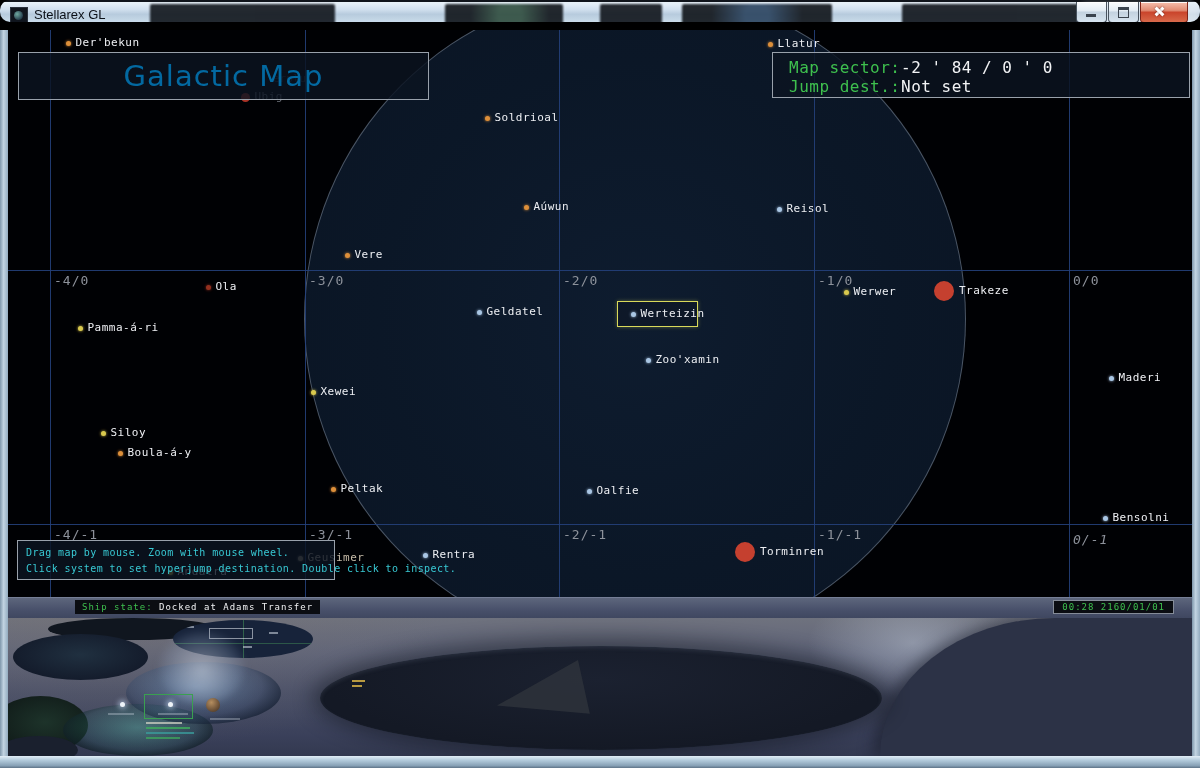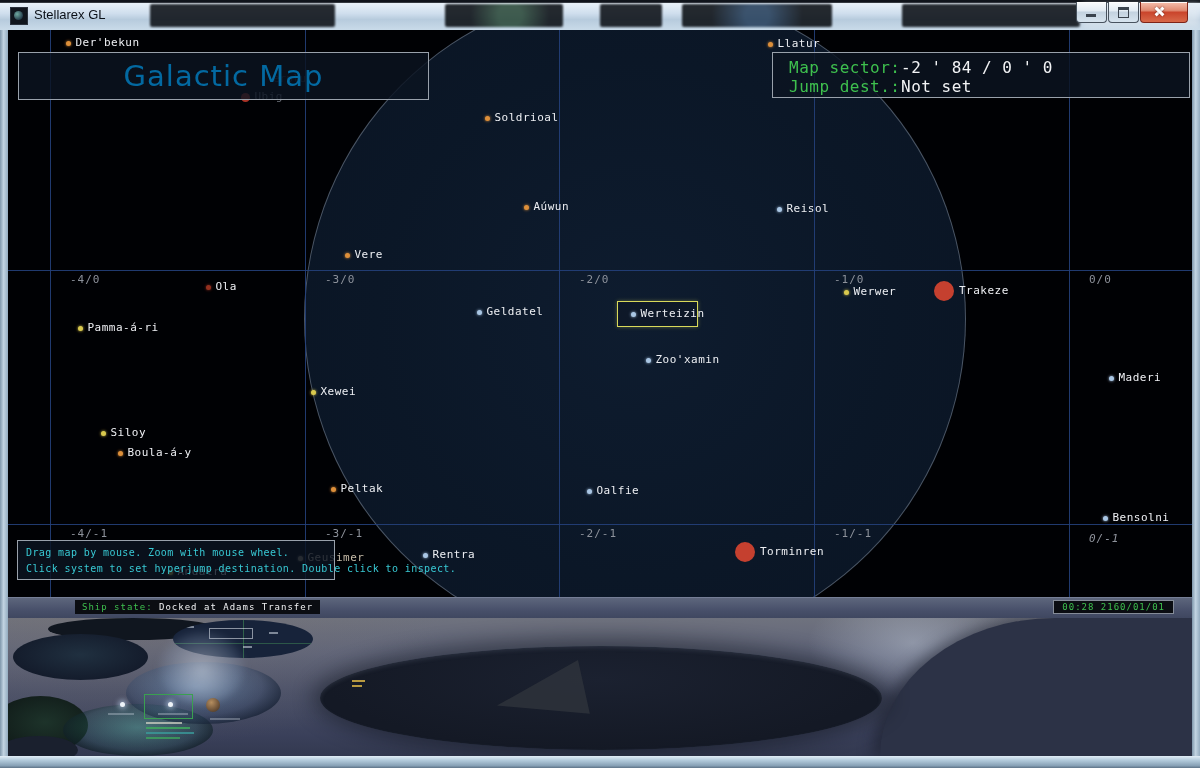--- a/index.html
+++ b/index.html
@@ -1,21 +1,21 @@
 <!DOCTYPE html>
 <html><head>
 <meta charset="utf-8">
 <style>
   html,body{margin:0;padding:0;background:#222;}
   .window{position:relative;width:1200px;height:768px;overflow:hidden;background:#000;
     font-family:"DejaVu Sans Mono",monospace;}
   
-  .titlebar{position:absolute;left:0;top:0;width:1200px;height:30px;
+  .titlebar{position:absolute;left:0;top:0;width:1200px;height:22px;
     background:linear-gradient(180deg,#10141b 0%,#10141b 8%,#e9f2f9 10%,#cfdeed 45%,#b7cbdd 65%,#c9dbe9 100%);
-    overflow:hidden;}
+    overflow:hidden;border-radius:10px;}
   .app-icon{position:absolute;left:10px;top:7px;width:16px;height:16px;background:#10151d;border:1px solid #2a313c;}
   .app-icon::after{content:"";position:absolute;left:3px;top:3px;width:9px;height:9px;border-radius:50%;
     background:radial-gradient(circle at 35% 35%,#6fa8a0,#27404e 70%,#101a22);}
   .win-title{position:absolute;left:34px;top:7px;font-family:"Liberation Sans",sans-serif;
     font-size:13px;color:#0c1118;}
   .glass-blob{position:absolute;top:4px;height:23px;background:#0c1016;filter:blur(1px);opacity:.88;border-radius:2px;}
   .gb1{left:150px;width:185px;}
   .gb2{left:445px;width:118px;background:radial-gradient(circle at 55% 50%,#2c4a3a 0 18%,#0b0f14 60%);}
   .gb3{left:600px;width:62px;}
   .gb4{left:682px;width:150px;background:radial-gradient(circle at 50% 50%,#27405c 0 16%,#0b0f14 60%);}
@@ -38,21 +38,21 @@
   .border-left{left:0;} .border-right{left:1192px;}
   .border-bottom{position:absolute;left:0;top:756px;width:1200px;height:12px;
     background:linear-gradient(180deg,#e2eef7 0%,#b3cbdc 35%,#87a1b6 80%,#5d7387 100%);}
   
   .map{position:absolute;left:8px;top:30px;width:1184px;height:567px;background:#000104;overflow:hidden;}
   .galaxy-disc{position:absolute;left:296px;top:-42px;width:660px;height:660px;border-radius:50%;
     background:radial-gradient(circle,#0e1c2f 0%,#0b1727 55%,#0a1423 100%);
     border:1px solid rgba(150,162,178,.45);}
   .gv{position:absolute;top:0;width:1px;height:567px;background:#24407b;opacity:.9;}
   .gh{position:absolute;left:0;width:1184px;height:1px;background:#24407b;opacity:.9;}
-  .sector-label{position:absolute;font-size:11px;color:#8d929b;letter-spacing:1px;margin-left:16px;}
+  .sector-label{position:absolute;font-size:13px;color:#8d929b;letter-spacing:1px;}
   .sys{position:absolute;cursor:pointer;}
   .sys-dot{position:absolute;border-radius:50%;}
   .sys-label{position:absolute;font-size:11px;white-space:nowrap;color:#edeff3;letter-spacing:.5px;}
   .sel-box{position:absolute;border:1px solid #d9d95a;background:rgba(14,22,36,.55);
     box-shadow:0 0 4px rgba(217,217,90,.35);}
   .panel{position:absolute;border:1px solid #99a1ab;background:rgba(11,20,33,.82);}
   .map-title-box{left:10px;top:22px;width:409px;height:46px;display:flex;align-items:center;justify-content:center;}
   .map-title{font-family:"DejaVu Sans",sans-serif;font-size:29px;color:#0369a1;letter-spacing:1px;font-weight:400;}
   .occluded-label{position:absolute;left:265px;top:42px;font-size:11px;color:#4a505b;opacity:.75;}
   .info-box{left:764px;top:22px;width:418px;height:46px;padding-top:5px;box-sizing:border-box;}

